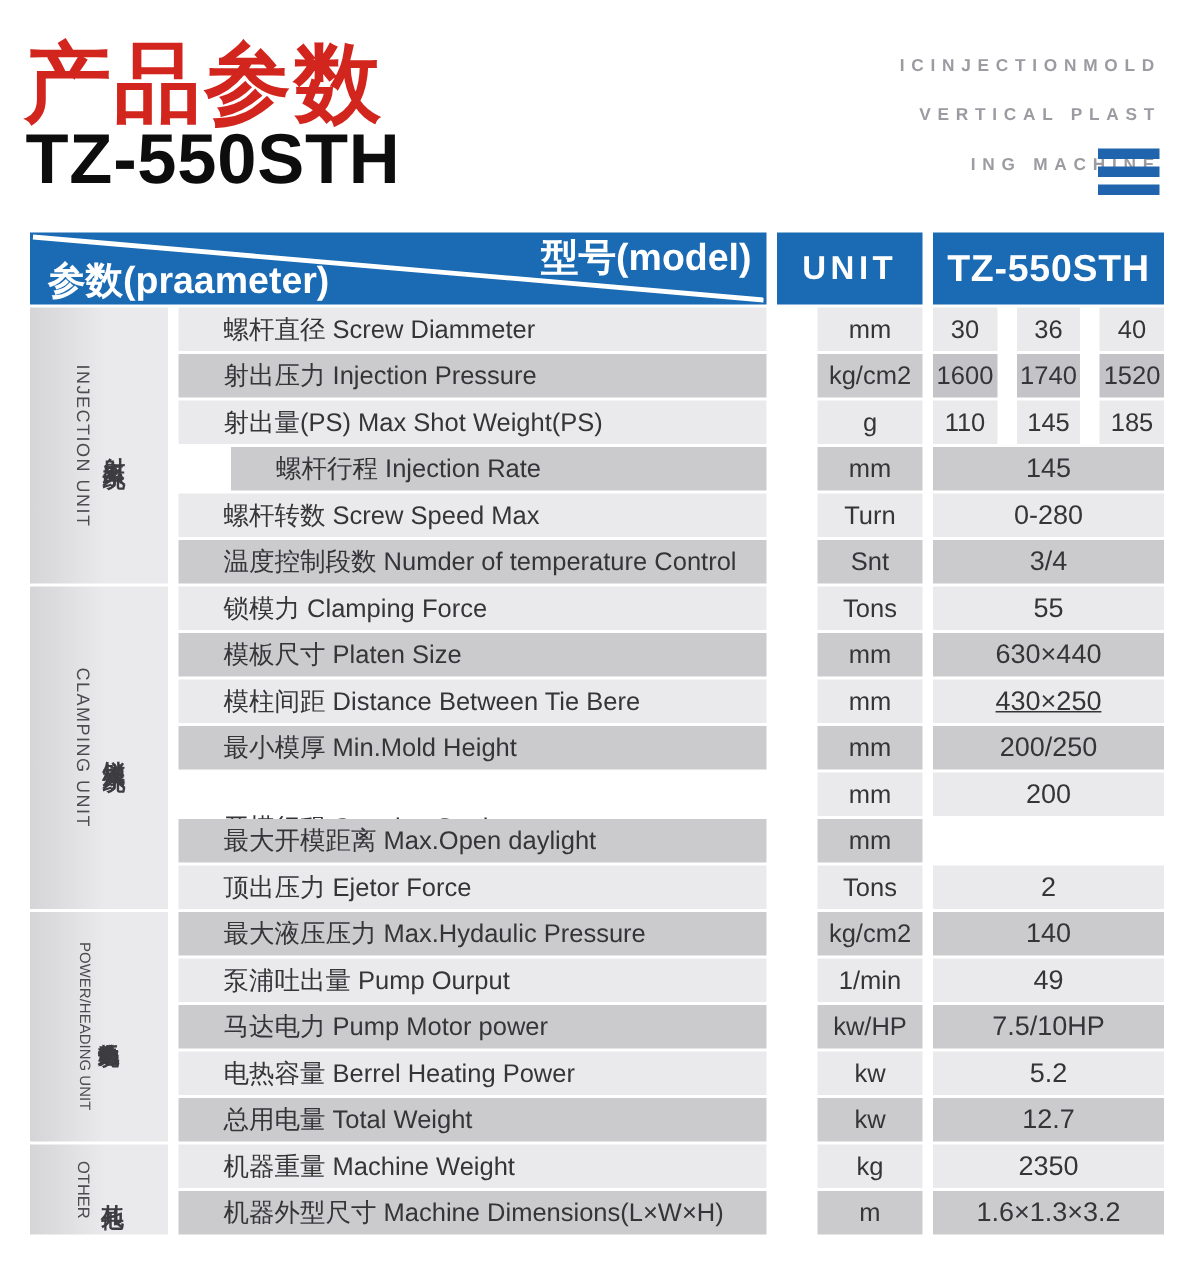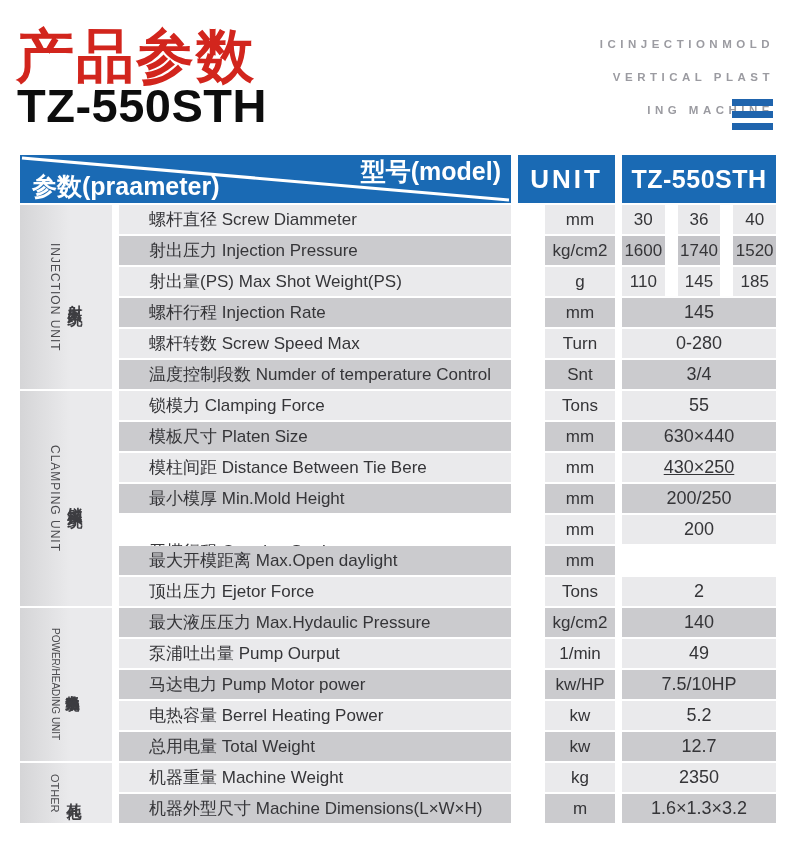--- a/index.html
+++ b/index.html
@@ -25,21 +25,21 @@
               grid-template-columns:92px 392px 97px 154px;
               grid-template-rows:48px repeat(20,29px);
               column-gap:7px;row-gap:2px;}
 
   .hdr{background:var(--blue);color:#fff;font-weight:700;}
   .hdr-a{grid-column:1/3;grid-row:1;position:relative;overflow:hidden;}
   .hdr-a svg{position:absolute;left:0;top:0;width:100%;height:100%;display:block;}
   .hdr-model{position:absolute;top:0px;right:10px;font-size:25px;}
   .hdr-param{position:absolute;bottom:0px;left:12px;font-size:25px;}
   .hdr-unit{grid-column:3;grid-row:1;display:flex;align-items:center;justify-content:center;
-            font-size:26px;letter-spacing:3px;}
+            font-size:22px;letter-spacing:3px;}
   .hdr-tz{grid-column:4;grid-row:1;display:flex;align-items:center;justify-content:center;
           font-size:25px;letter-spacing:0.5px;}
 
   .cell{display:flex;align-items:center;color:var(--ink);}
   .param{padding-left:30px;font-size:17px;}
   .unit{justify-content:center;font-size:17px;margin-left:27px;}
   .val{justify-content:center;font-size:18px;}
   .light{background:var(--rowlight);}
   .dark{background:var(--rowdark);}
   .vals{display:grid;grid-template-columns:1fr 1fr 1fr;gap:13px;}
@@ -115,21 +115,21 @@
       <span class="dark">1740</span>
       <span class="dark">1520</span>
     </div>
     <div class="cell param light" style="grid-area: 4 / 2;">射出量(PS) Max Shot Weight(PS)</div>
     <div class="cell unit light" style="grid-area: 4 / 3;">g</div>
     <div class="vals" style="grid-area: 4 / 4;">
       <span class="light">110</span>
       <span class="light">145</span>
       <span class="light">185</span>
     </div>
-    <div class="cell param dark" style="grid-area: 5 / 2;">螺杆行程 Injection Rate</div>
+    <div class="cell param dark" style="grid-area: 5 / 2; margin-left: 35px;">螺杆行程 Injection Rate</div>
     <div class="cell unit dark" style="grid-area: 5 / 3;">mm</div>
     <div class="cell val dark" style="grid-area: 5 / 4;">145</div>
     <div class="cell param light" style="grid-area: 6 / 2;">螺杆转数 Screw Speed Max</div>
     <div class="cell unit light" style="grid-area: 6 / 3;">Turn</div>
     <div class="cell val light" style="grid-area: 6 / 4;">0-280</div>
     <div class="cell param dark" style="grid-area: 7 / 2;">温度控制段数 Numder of temperature Control</div>
     <div class="cell unit dark" style="grid-area: 7 / 3;">Snt</div>
     <div class="cell val dark" style="grid-area: 7 / 4;">3/4</div>
     <div class="cell param light" style="grid-area: 8 / 2;">锁模力 Clamping Force</div>
     <div class="cell unit light" style="grid-area: 8 / 3;">Tons</div>

